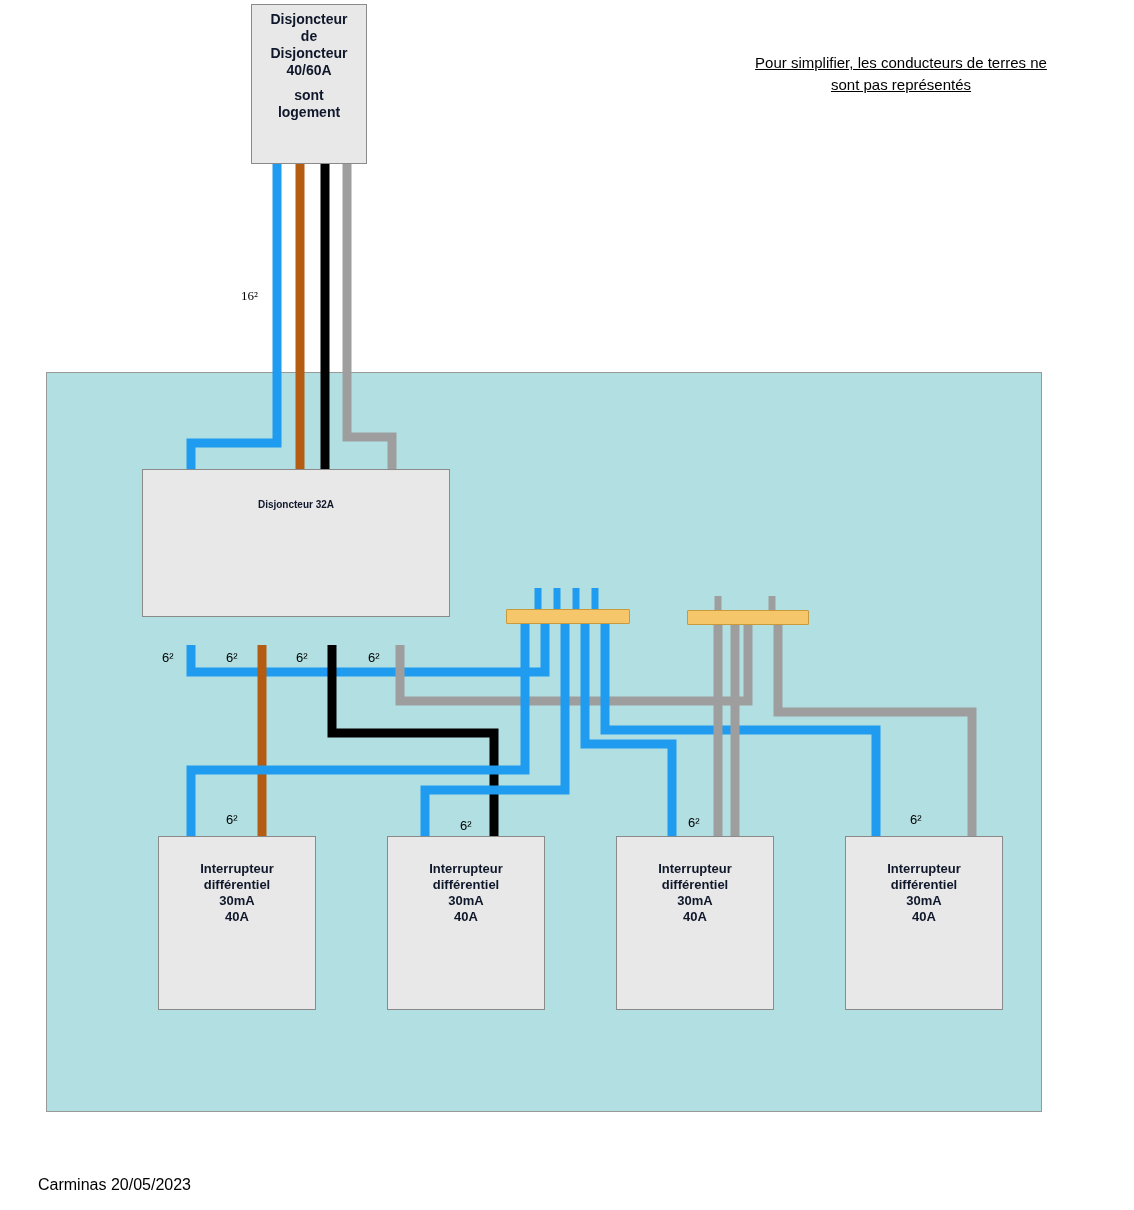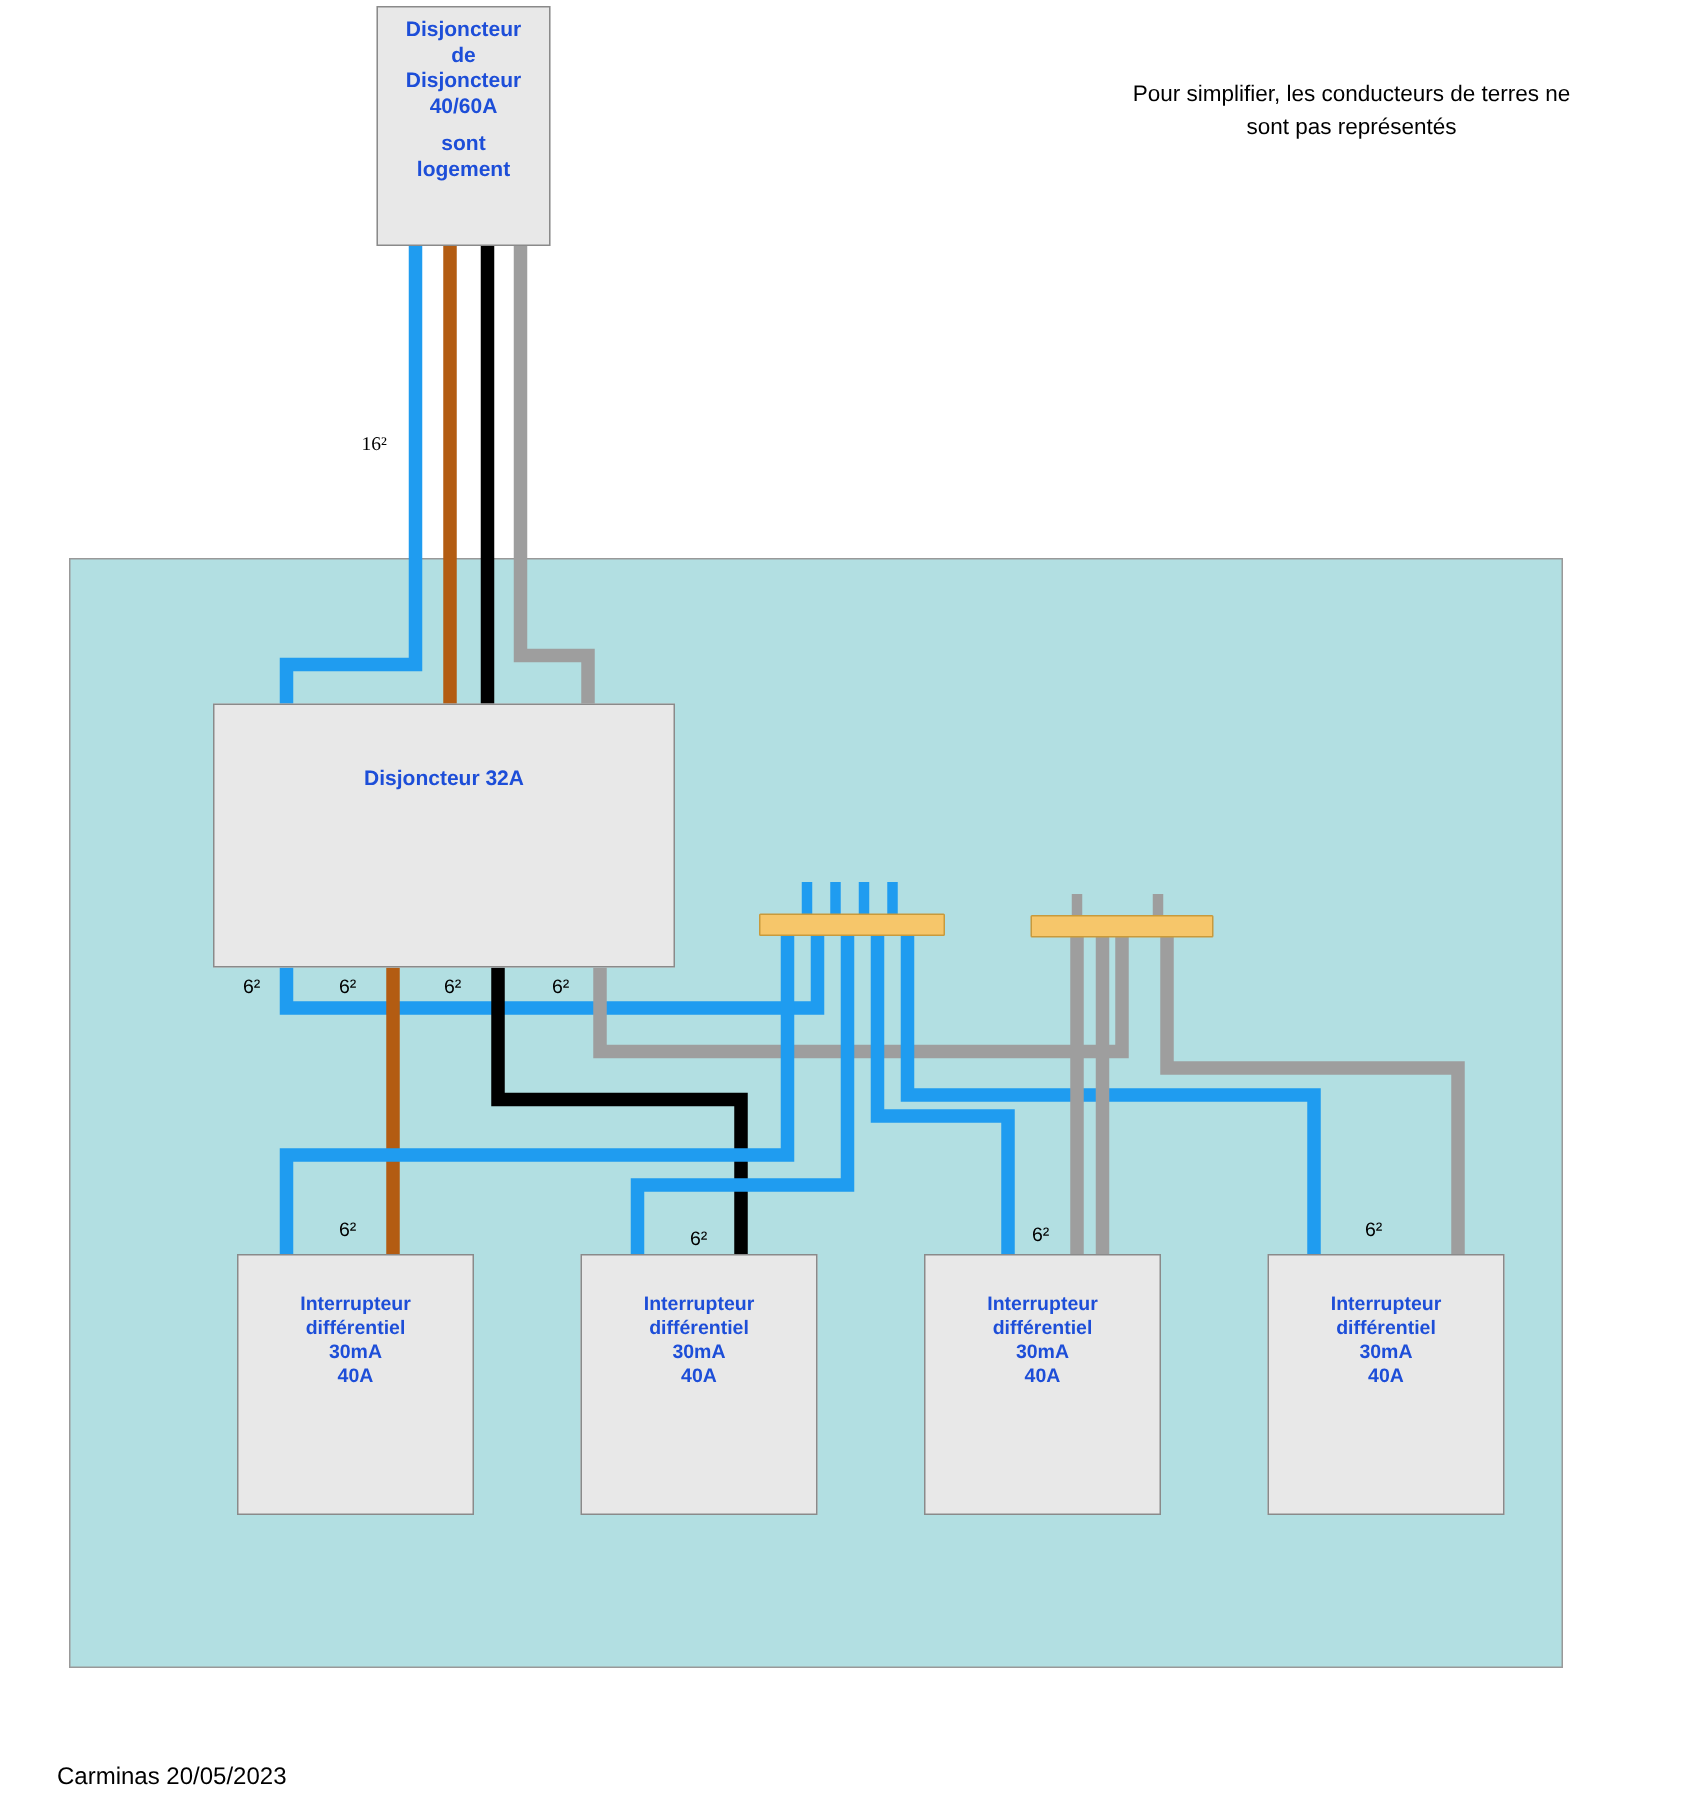--- a/index.html
+++ b/index.html
@@ -26,21 +26,21 @@
   .box {
     position: absolute;
     background: #e8e8e8;
     border: 1px solid #8a8a8a;
     box-sizing: border-box;
     display: flex;
     align-items: flex-start;
     justify-content: center;
     text-align: center;
     font-weight: bold;
-    color: #1d4ed8;
+    color: #0f172a;
   }
   .box .inner {
     width: 100%;
     padding-top: 6px;
     line-height: 1.22;
   }
   .box.center .inner {
     padding-top: 0;
   }
   .box.center {
@@ -140,21 +140,21 @@
       <div>Disjoncteur</div>
       <div>de</div>
       <div>Disjoncteur</div>
       <div>40/60A</div>
       <div style="height:8px;"></div>
       <div>sont</div>
       <div>logement</div>
     </div>
   </div>
 
-  <div class="box center" style="left:142px; top:469px; width:308px; height:176px; font-size:14px;">
+  <div class="box center" style="left:142px; top:469px; width:308px; height:148px; font-size:10px;">
     <div class="inner" style="position:relative; top:-38px;">
       <div>Disjoncteur 32A</div>
     </div>
   </div>
 
   <div class="box" style="left:158px; top:836px; width:158px; height:174px; font-size:13px;">
     <div class="inner" style="padding-top:24px;">
       <div>Interrupteur</div>
       <div>différentiel</div>
       <div>30mA</div>
@@ -194,17 +194,17 @@
   <div class="lbl" style="left:162px; top:650px;">6²</div>
   <div class="lbl" style="left:226px; top:650px;">6²</div>
   <div class="lbl" style="left:296px; top:650px;">6²</div>
   <div class="lbl" style="left:368px; top:650px;">6²</div>
 
   <div class="lbl" style="left:226px; top:812px;">6²</div>
   <div class="lbl" style="left:460px; top:818px;">6²</div>
   <div class="lbl" style="left:688px; top:815px;">6²</div>
   <div class="lbl" style="left:910px; top:812px;">6²</div>
 
-  <div class="note" style="left:740px; top:52px; width:322px;">Pour simplifier, les conducteurs de terres ne sont pas représentés</div>
+  <div class="note" style="left:740px; top:52px; width:322px;text-decoration:underline;">Pour simplifier, les conducteurs de terres ne sont pas représentés</div>
 
   <div class="credit" style="left:38px; top:1160px;margin-top:16px;">Carminas 20/05/2023</div>
 
 </div>
 
 </body></html>

